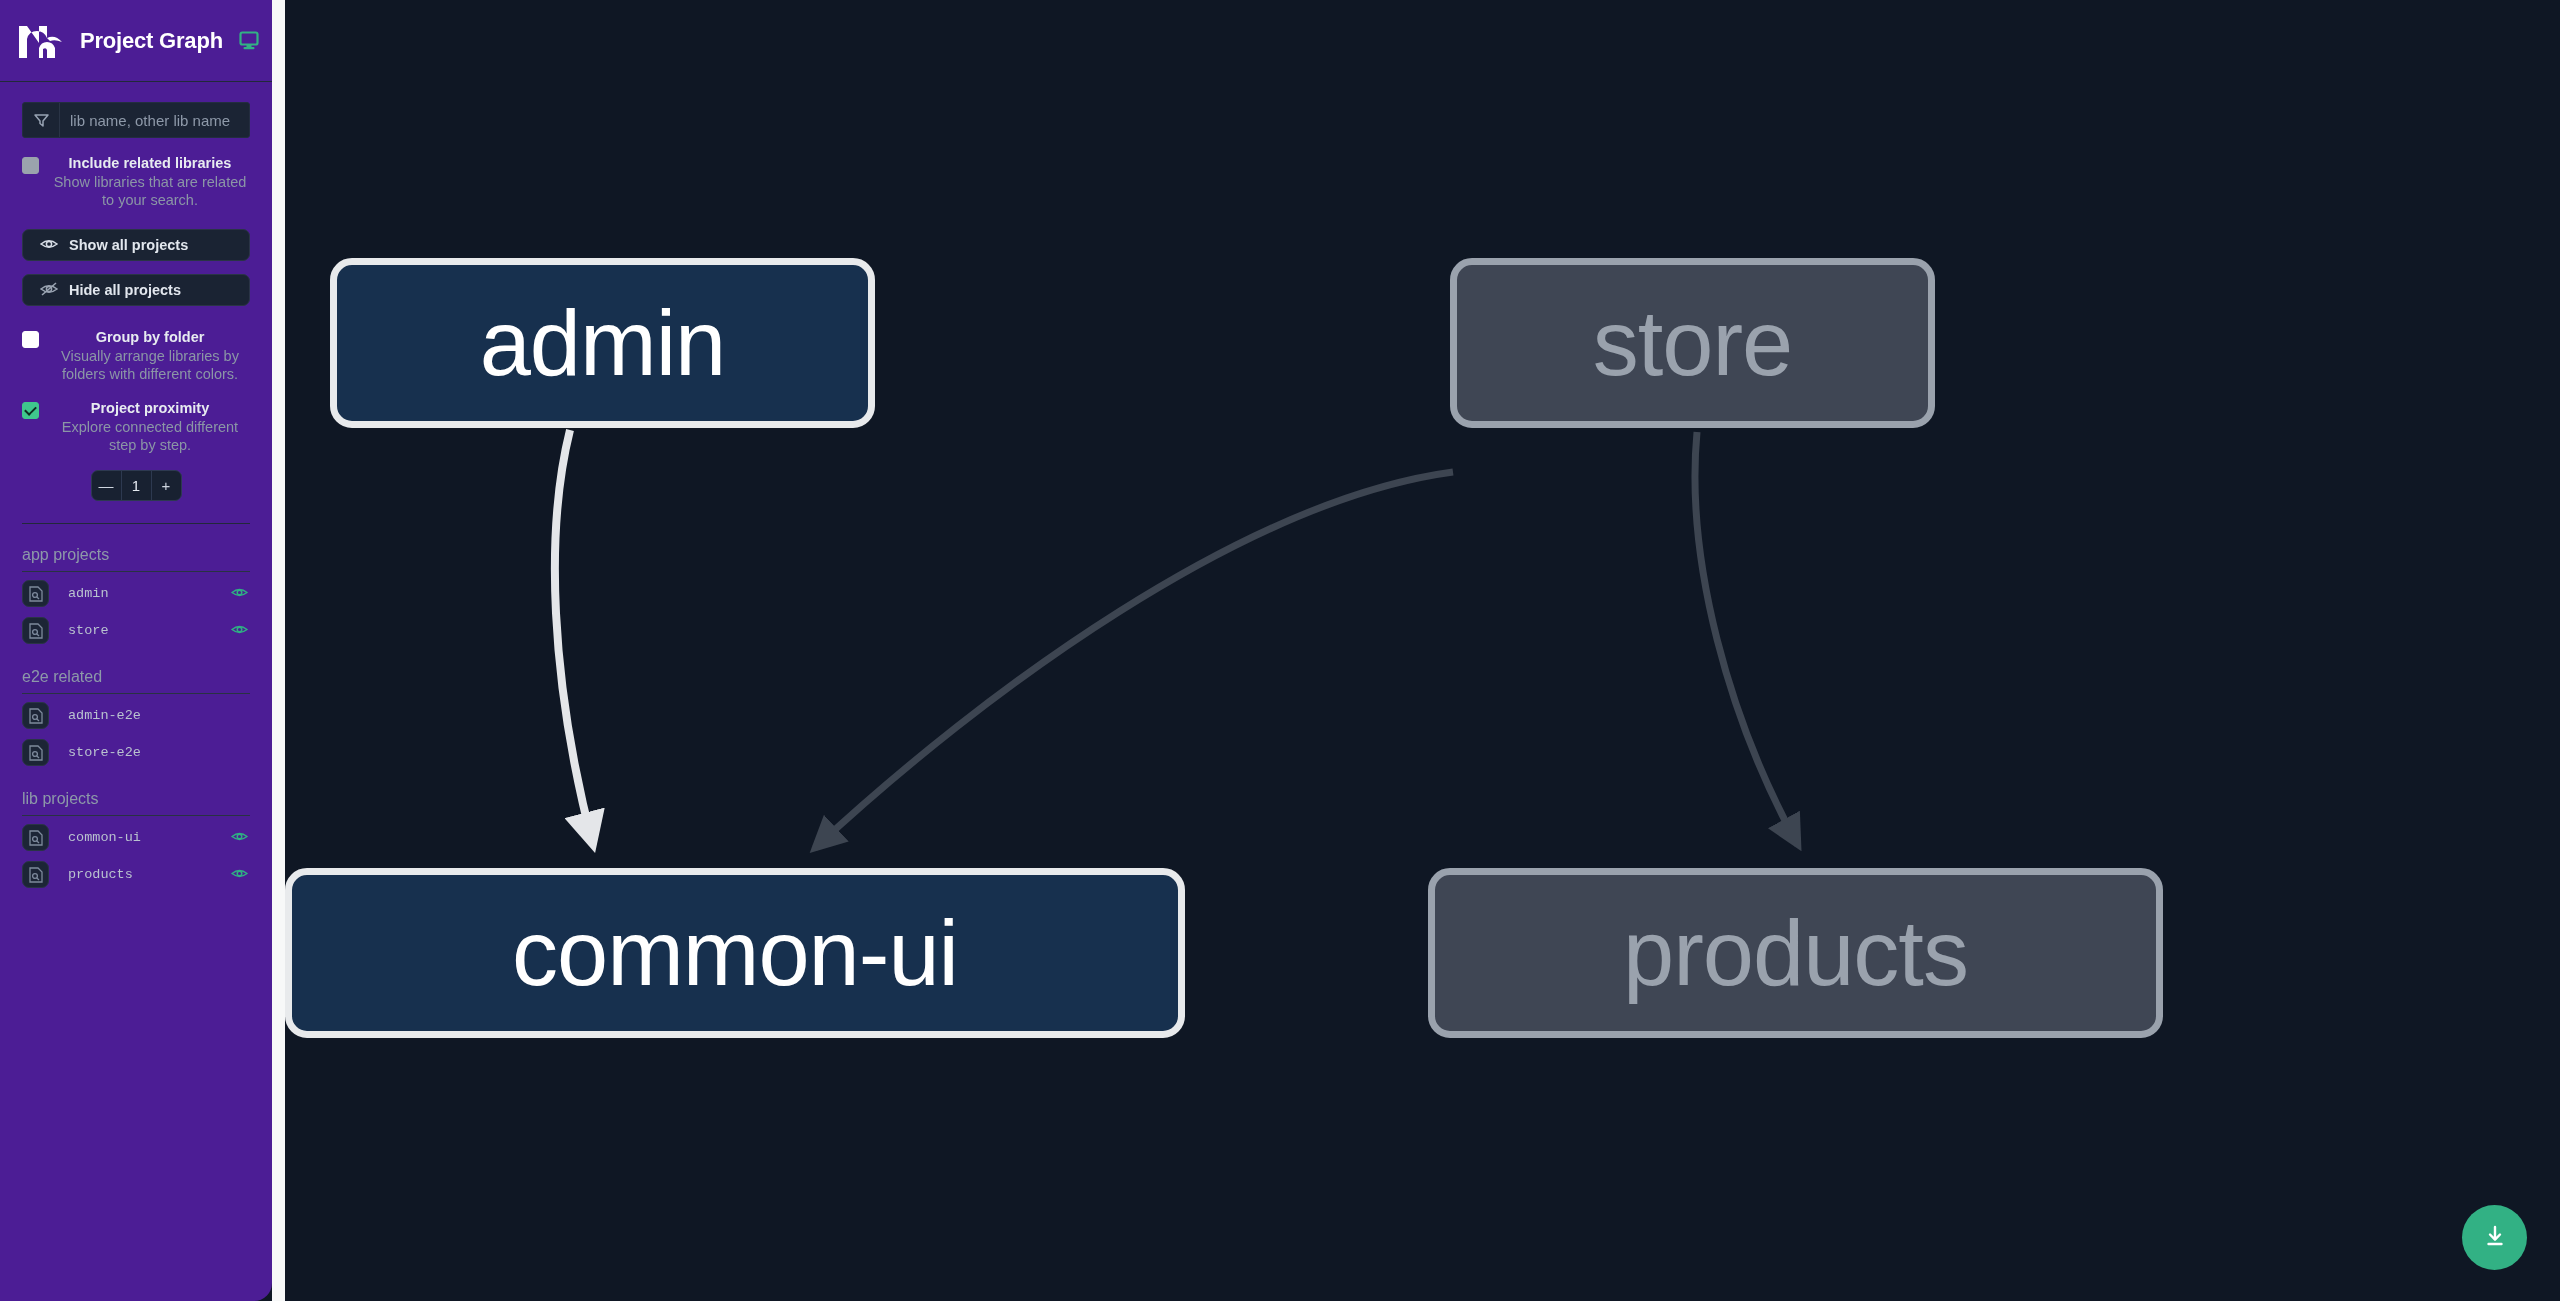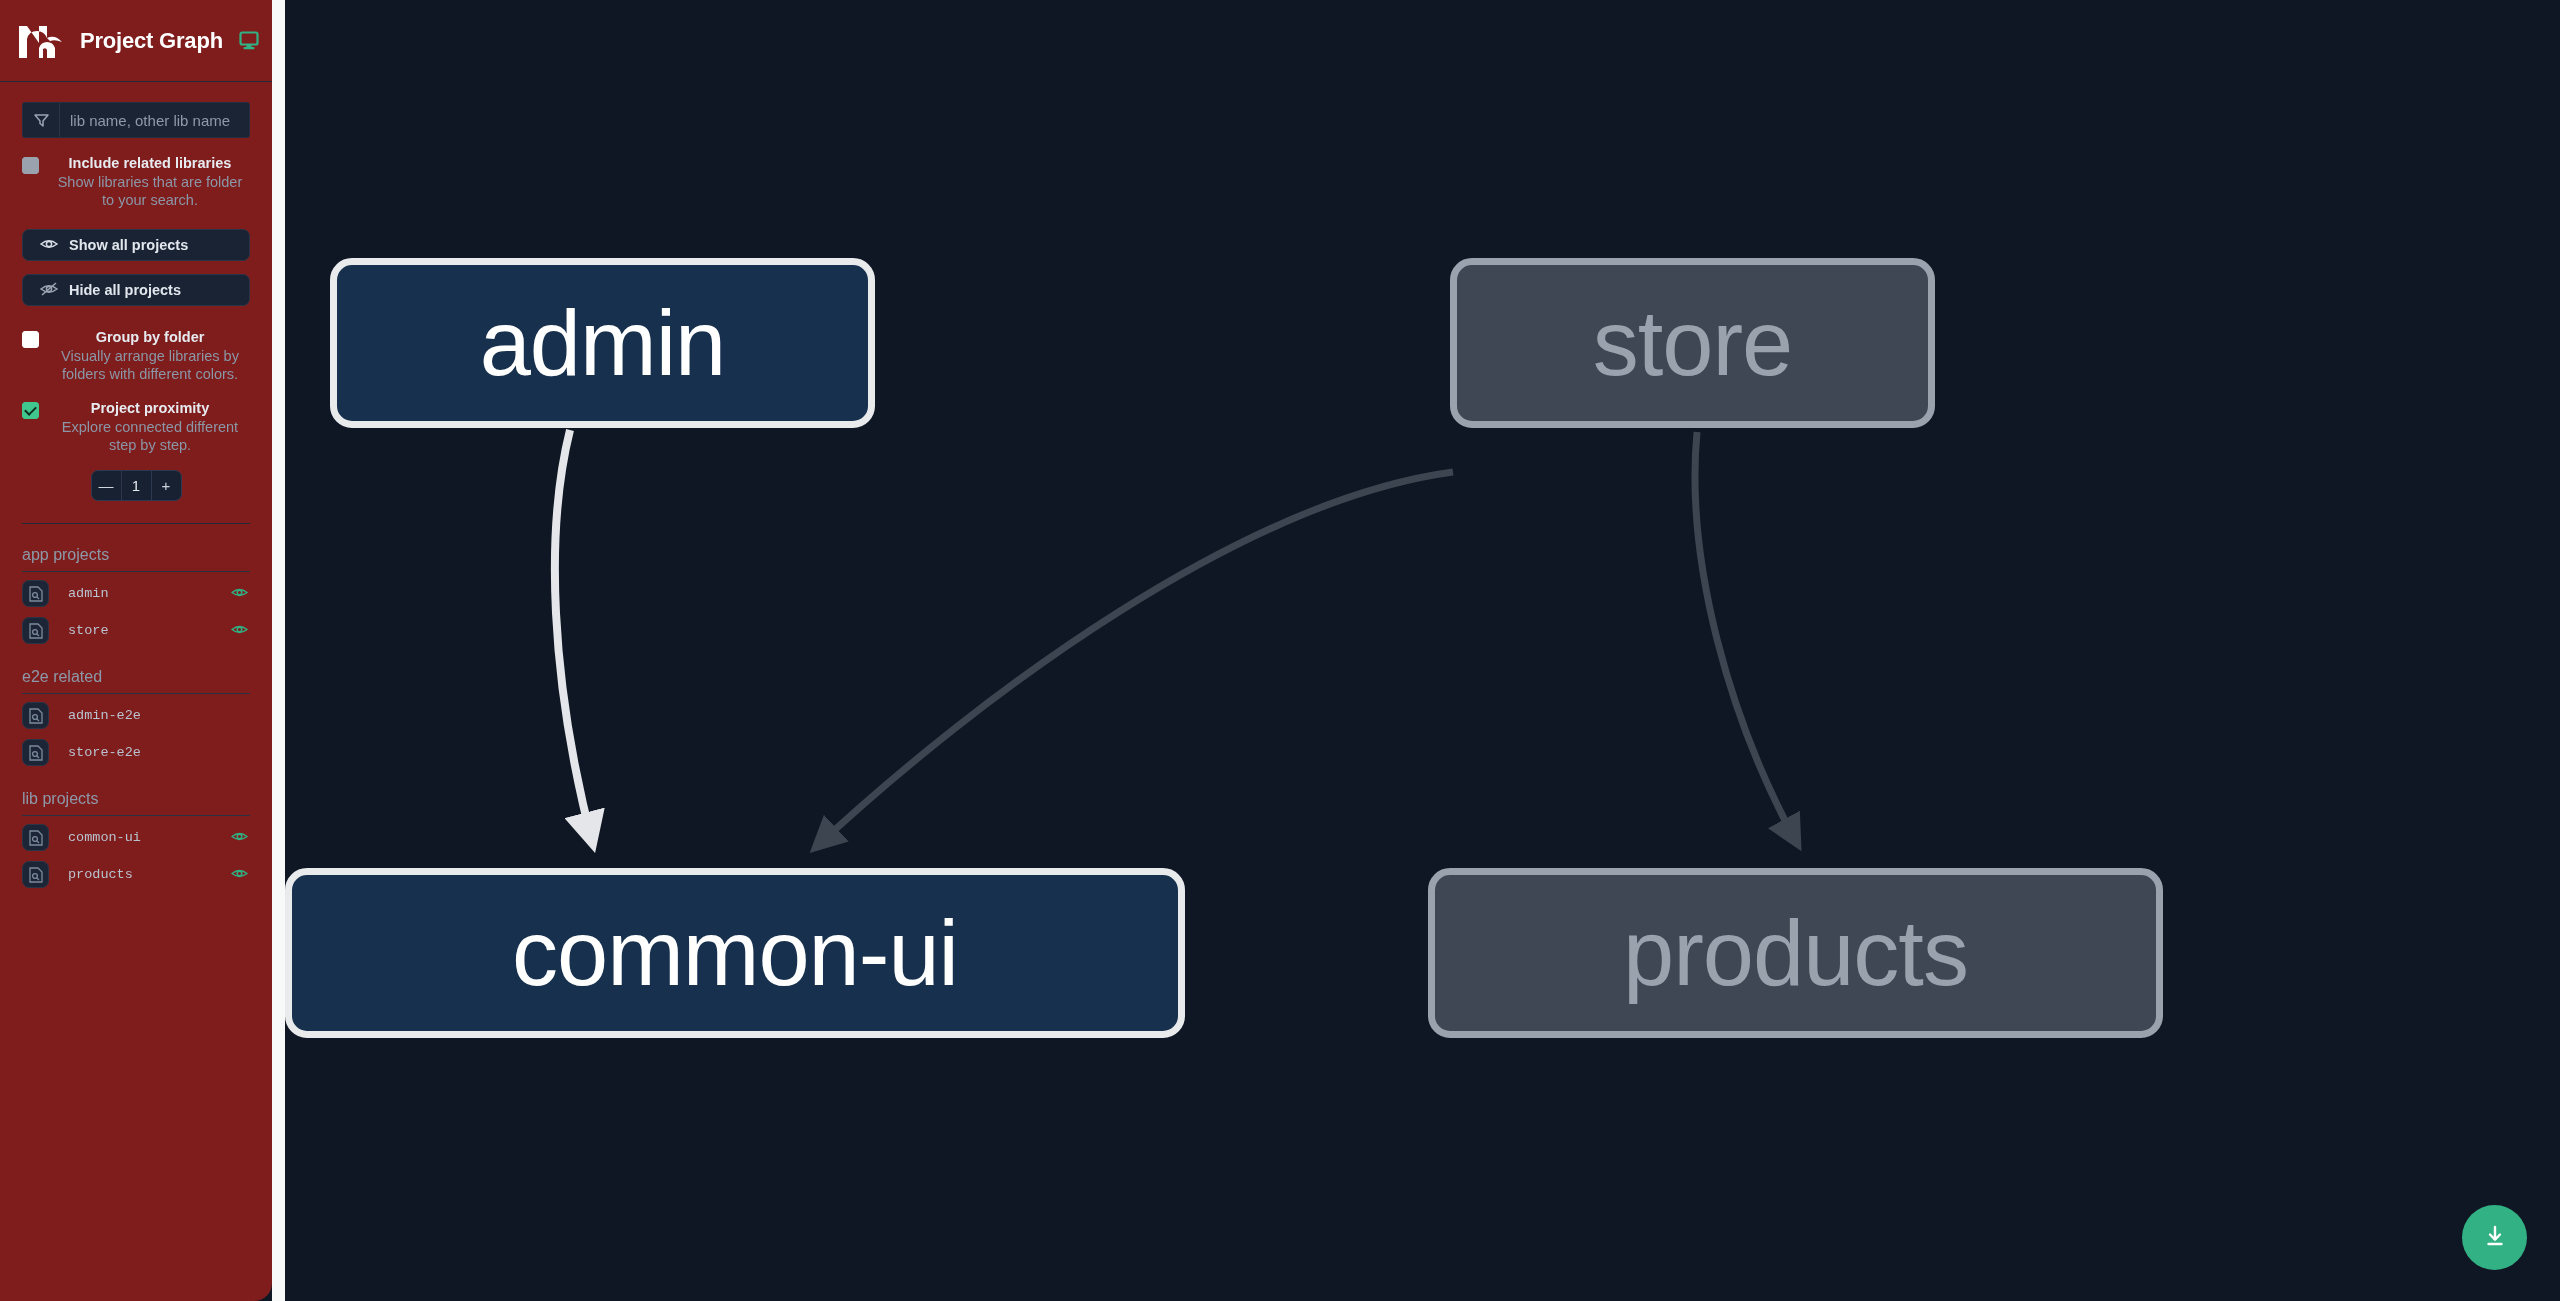--- a/index.html
+++ b/index.html
@@ -17,21 +17,21 @@
     height: 1301px;
     background: #0f1724;
   }
 
   
   #sidebar {
     position: absolute;
     left: 0; top: 0;
     width: 272px;
     height: 1301px;
-    background: #7f1d1d;
+    background: #4c1d95;
     border-bottom-right-radius: 18px;
     overflow: hidden;
     z-index: 5;
   }
   #sidebar-divider {
     position: absolute;
     left: 272px; top: 0;
     width: 13px;
     height: 1301px;
     background: #f7f8f8;
@@ -299,21 +299,21 @@
             <path d="M2 3 L15 3 L10 9 L10 14 L7 11.5 L7 9 Z" fill="none" stroke="#98a3b3" stroke-width="1.5" stroke-linejoin="round"></path>
           </svg>
         </span>
         <input class="search-input" type="text" placeholder="lib name, other lib name" style="">
       </div>
 
       <div class="check-block">
         <span class="cbox"></span>
         <span class="check-texts">
           <span class="check-title" style="display:block">Include related libraries</span>
-          <span class="check-desc" style="display:block">Show libraries that are folder to your search.</span>
+          <span class="check-desc" style="display:block">Show libraries that are related to your search.</span>
         </span>
       </div>
 
       <button class="sb-btn first">
         <span>
           <svg width="18" height="14" viewBox="0 0 18 14">
             <path d="M1 7 Q9 0.6 17 7 Q9 13.4 1 7 Z" fill="none" stroke="#d6dce5" stroke-width="1.5"></path>
             <circle cx="9" cy="7" r="2.6" fill="none" stroke="#d6dce5" stroke-width="1.5"></circle>
           </svg>
         </span>

